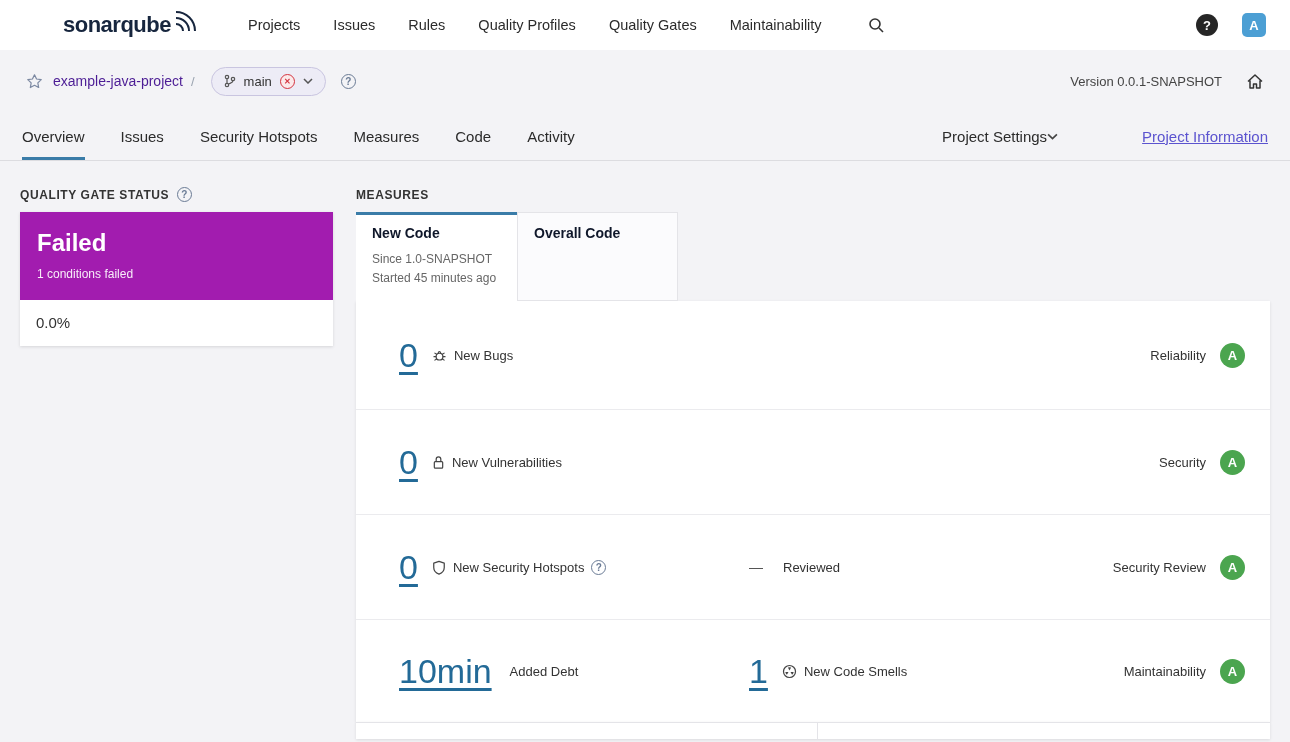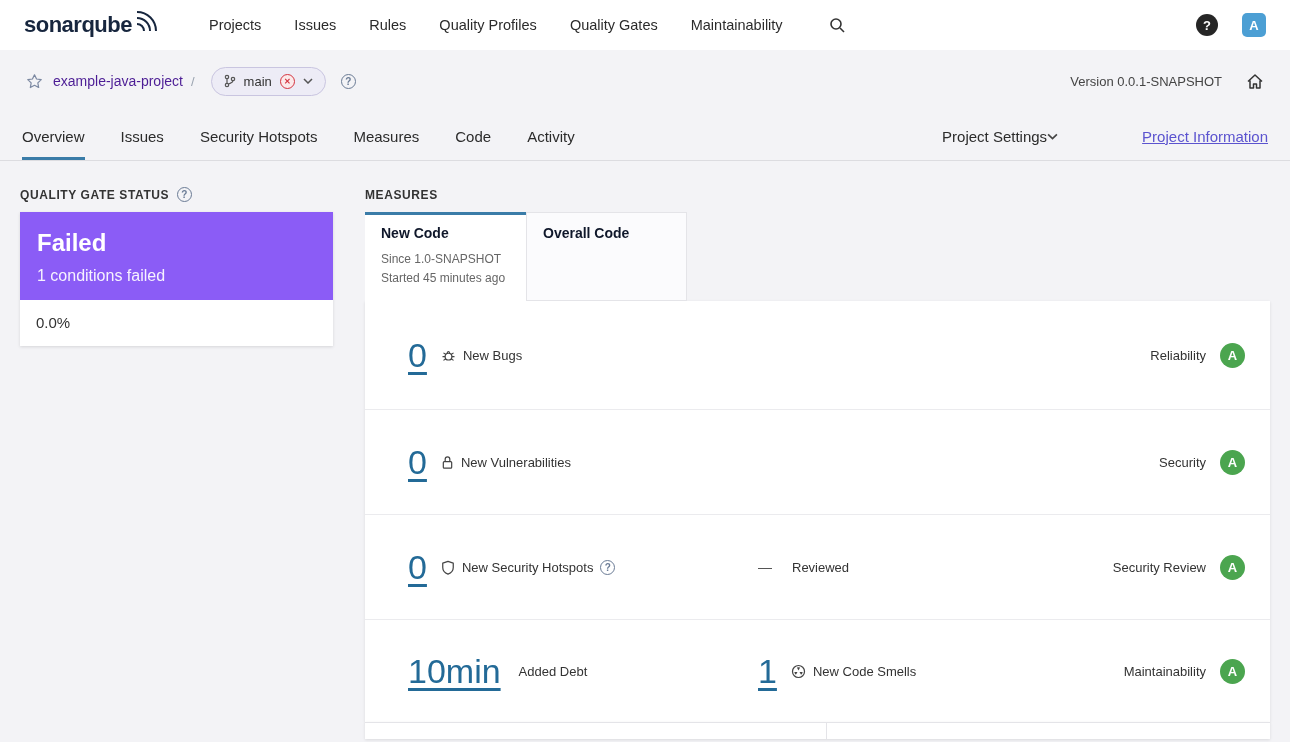--- a/index.html
+++ b/index.html
@@ -2,21 +2,21 @@
 <html><head>
 <meta charset="utf-8">
 <style>
   * { margin:0; padding:0; box-sizing:border-box; }
   html,body { width:1290px; height:742px; overflow:hidden; }
   body { font-family:"Liberation Sans", sans-serif; background:#fff; color:#2d2d2d; }
   a { text-decoration:none; color:inherit; }
 
   
   .topbar { height:50px; display:flex; align-items:center; padding:0 24px; background:#fff; }
-  .logo { display:flex; align-items:flex-start; margin-right:50px; cursor:pointer; }
+  .logo { display:flex; align-items:flex-start; margin-right:50px; cursor:pointer;margin-left:39px; }
   .logo-text { font-size:22px; font-weight:bold; color:#17263e; letter-spacing:-0.5px; line-height:26px; }
   .logo-swoosh { margin-left:3px; margin-top:-3px; }
   .main-nav { display:flex; gap:33px; align-items:center; }
   .nav-item { font-size:14.5px; color:#2b2b2b; cursor:pointer; }
   .search-btn { margin-left:46px; cursor:pointer; display:flex; align-items:center; }
   .topbar-right { margin-left:auto; display:flex; align-items:center; gap:24px; }
   .help-circle-dark { width:22px; height:22px; border-radius:50%; background:#262626; color:#fff;
     font-size:13px; font-weight:bold; display:flex; align-items:center; justify-content:center; cursor:pointer; }
   .avatar { width:24px; height:24px; border-radius:5px; background:#4c9fd4; color:#fff;
     font-size:13px; font-weight:bold; display:flex; align-items:center; justify-content:center; cursor:pointer; }
@@ -46,31 +46,31 @@
   .tabs-bar { height:49px; display:flex; align-items:stretch; padding:0 22px; border-bottom:1px solid #dcdce0; }
   .tab { display:flex; align-items:center; font-size:15px; color:#2b2b2b; margin-right:36px;
     position:relative; cursor:pointer; }
   .tab.active::after { content:""; position:absolute; left:0; right:0; bottom:0; height:3px; background:#3a7ca8; }
   .project-settings { margin-left:auto; display:flex; align-items:center; font-size:15px;
     color:#2b2b2b; cursor:pointer; }
   .project-info-link { display:flex; align-items:center; font-size:15px; color:#5b53cf;
     text-decoration:underline; margin-left:84px; cursor:pointer; }
 
   
-  .content { display:flex; gap:32px; padding:26px 20px 0; }
+  .content { display:flex; gap:23px; padding:26px 20px 0; }
   .left-col { width:313px; flex-shrink:0; }
   .right-col { flex:1; min-width:0; }
   .section-title { height:15px; display:flex; align-items:center; gap:8px; font-size:12px; font-weight:bold;
     color:#333; letter-spacing:0.6px; margin-bottom:10px; }
 
   
   .qg-card { box-shadow:0 1px 3px rgba(0,0,0,0.12); }
-  .qg-failed { background:#8b5cf6; color:#fff; padding:17px 17px 20px; height:88px; }
+  .qg-failed { background:#a21caf; color:#fff; padding:17px 17px 20px; height:88px; }
   .qg-failed-title { font-size:24px; font-weight:bold; line-height:28px; }
-  .qg-failed-sub { font-size:16px; margin-top:10px; color:rgba(255,255,255,0.92); }
+  .qg-failed-sub { font-size:12px; margin-top:10px; color:rgba(255,255,255,0.92); }
   .qg-condition { background:#fff; display:flex; gap:14px; padding:13px 16px 15px; align-items:flex-start; }
   .qg-cond-value { width:56px; font-size:15px; color:#333; padding-top:1px; flex-shrink:0; }
   .qg-cond-text { font-size:13px; color:#333; line-height:1.3; }
   .qg-cond-threshold { font-size:12px; color:#777; }
 
   
   .measure-tabs { display:flex; height:89px; align-items:stretch; }
   .mtab { width:161px; padding:12px 16px; cursor:pointer; }
   .mtab.active { background:#fff; border-top:3px solid #3a7ca8; padding-top:10px; }
   .mtab.inactive { background:#fbfbfd; border:1px solid #e4e4e8; }

